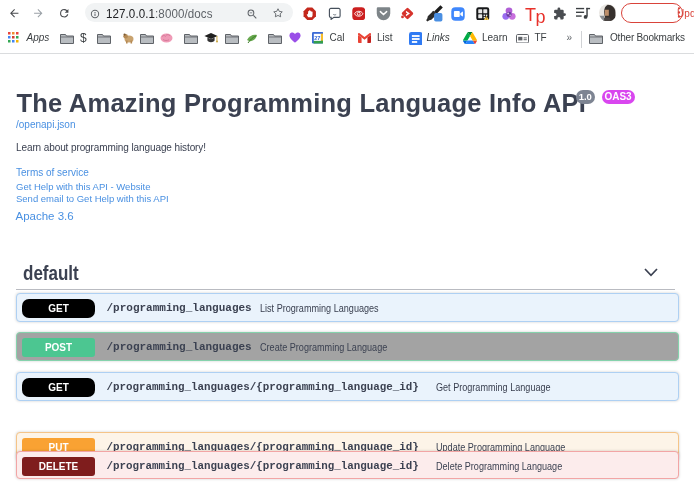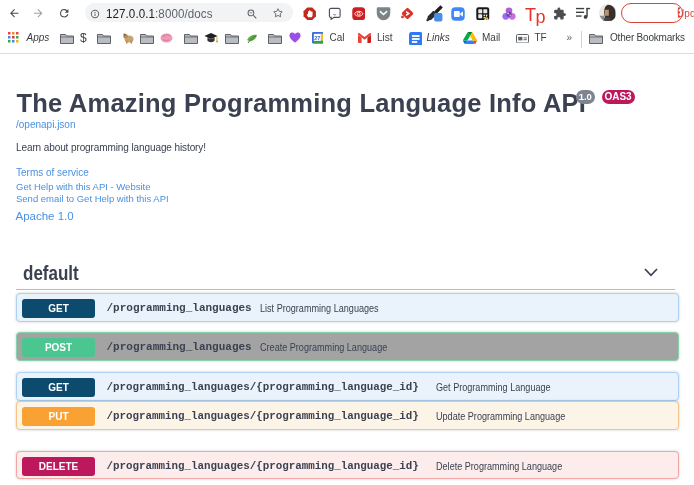--- a/index.html
+++ b/index.html
@@ -14,31 +14,31 @@
   #updatebtn { position:absolute; left:621px; top:3px; width:62px; height:19.5px; border:1.2px solid #d9433a; border-radius:10.5px; background:#fff; }
   #updatetext { position:absolute; left:633px; top:3.5px; height:19px; line-height:19px; font-size:10px; color:#d9433a; font-weight:400; letter-spacing:0.1px;margin-left:44px;}
   
   #bookbar { position:absolute; left:0; top:26px; width:694px; height:28px; background:#fff; border-bottom:1px solid #dadcde; }
   .bktext { position:absolute; top:31.5px; height:12px; line-height:12px; font-size:10px; color:#3c4043; white-space:nowrap; }
   
   .link { color:#4990e2;text-align:right; }
   #h1 { position:absolute; left:16.5px; top:89px; font-size:25.5px; font-weight:bold; color:#3b4151; white-space:nowrap; letter-spacing:0.22px;}
   .badge { position:absolute; top:89.5px; height:14px; border-radius:10px; color:#fff; font-weight:bold; text-align:center; }
   #vbadge { left:575.5px; width:19.5px; background:#7d8492; font-size:9.5px; line-height:14.5px; }
-  #oasbadge { left:601.5px; width:33px; background:#be185d; font-size:10px; line-height:14.5px; }
+  #oasbadge { left:601.5px; width:33px; background:#d946ef; font-size:10px; line-height:14.5px; }
   .row { position:absolute; left:15.5px; width:663px; height:28.8px; border-radius:4px; border:1px solid; box-shadow:0 0 3px rgba(0,0,0,.19); }
   .get  { background:#eaf3fc; border-color:#aed0f3; }
   .post { background:#a3a3a3; border-color:#85d2ac; }
   .put  { background:#fdf4e8; border-color:#f5c488; }
   .del  { background:#fcecec; border-color:#f2a5a5; }
   .mbtn { position:absolute; left:5.5px; top:5px; width:73px; height:19px; border-radius:3px; color:#fff; font-weight:bold; font-size:10px; text-align:center; line-height:19px;}
-  .bget { background:#0c4a6e; }
+  .bget { background:#000000;border-radius:7px; }
   .bpost{ background:#4cc691; }
   .bput { background:#f9a233; }
-  .bdel { background:#be185d; }
+  .bdel { background:#7f1d1d; }
   .path { position:absolute; left:90px; top:0; height:17px; line-height:28.5px; font-family:"Liberation Mono",monospace; font-weight:bold; font-size:11px; color:#3b4151; }
   .desc { position:absolute; top:0; height:28.5px; line-height:28.5px; font-size:10.5px; color:#3b4151; transform:scaleX(0.865); transform-origin:left; white-space:nowrap;}
 </style>
 </head>
 <body>
 <div id="page">
 
   <div id="toolbar">
     <svg class="abs" style="left:7.5px;top:7px" width="12.5" height="12.5" viewBox="0 0 24 24">
         <path fill="#47494d" d="M20 11H7.8l5.6-5.6L12 4l-8 8 8 8 1.4-1.4L7.8 13H20v-2z"></path>
@@ -241,21 +241,21 @@
     </svg>
   <div class="bktext" style="left:426.5px;font-style:italic;">Links</div>
   <svg class="abs" style="left:463px;top:31.5px" width="14" height="12.5" viewBox="0 0 87 78">
       <path fill="#0066da" d="M6.6 66.85 10.45 73.5a8.8 8.8 0 0 0 3.2 3.2L27.5 53H0c0 1.55.4 3.1 1.2 4.5z"></path>
       <path fill="#00ac47" d="M43.65 25 29.9 1.2a8.8 8.8 0 0 0-3.2 3.2L1.2 48.5A8.85 8.85 0 0 0 0 53h27.5z"></path>
       <path fill="#ea4335" d="M73.55 76.7a8.8 8.8 0 0 0 3.2-3.2l1.6-2.75 7.65-13.25c.8-1.4 1.2-2.95 1.2-4.5H59.8l5.85 11.5z"></path>
       <path fill="#00832d" d="m43.65 25 13.75-23.8c-1.35-.8-2.9-1.2-4.5-1.2H34.4c-1.6 0-3.15.45-4.5 1.2z"></path>
       <path fill="#2684fc" d="M59.8 53H27.5L13.75 76.7c1.35.8 2.9 1.2 4.5 1.2h50.8c1.6 0 3.15-.45 4.5-1.2z"></path>
       <path fill="#ffba00" d="m73.4 26.5-12.7-22a8.8 8.8 0 0 0-3.2-3.2L43.65 25 59.8 53h27.45c0-1.55-.4-3.1-1.2-4.5z"></path>
     </svg>
-  <div class="bktext" style="left:482px;">Mail</div>
+  <div class="bktext" style="left:482px;">Learn</div>
   <svg class="abs" style="left:515.5px;top:33.5px" width="13" height="9.5" viewBox="0 0 13 9.5">
       <rect x="0.5" y="0.5" width="12" height="8.5" rx="1.2" fill="#fff" stroke="#5f6368" stroke-width="1"></rect>
       <rect x="2.2" y="2.8" width="4.2" height="3.6" fill="#5f6368"></rect>
       <rect x="7.6" y="3.4" width="3.2" height="1" fill="#5f6368"></rect>
       <rect x="7.6" y="5.2" width="3.2" height="1" fill="#5f6368"></rect>
     </svg>
   <div class="bktext" style="left:534.5px;">TF</div>
   <div class="bktext" style="left:566.5px;color:#5f6368;">»</div>
   <div class="abs" style="left:580.5px;top:30.5px;width:1px;height:17px;background:#d0d2d5;"></div>
   <svg class="abs folder" style="left:589px;top:33px" width="14" height="11" viewBox="0 0 14 11">
@@ -265,21 +265,21 @@
   <div class="bktext" style="left:610px;letter-spacing:-0.2px;">Other Bookmarks</div>
 
   <div id="h1">The Amazing Programming Language Info API</div>
   <div class="badge" id="vbadge">1.0</div>
   <div class="badge" id="oasbadge">OAS3</div>
   <div class="abs link" style="left:16px;top:118.5px;font-size:10px;">/openapi.json</div>
   <div class="abs" style="left:16px;top:141.5px;font-size:10px;color:#3b4151;letter-spacing:-0.1px;text-align:right;">Learn about programming language history!</div>
   <div class="abs link" style="left:16px;top:167px;font-size:10px;">Terms of service</div>
   <div class="abs link" style="left:16px;top:181px;font-size:9.5px;">Get Help with this API - Website</div>
   <div class="abs link" style="left:16px;top:193.3px;font-size:9.5px;">Send email to Get Help with this API</div>
-  <div class="abs link" style="left:15.5px;top:210px;font-size:11.5px;">Apache 1.0</div>
+  <div class="abs link" style="left:15.5px;top:210px;font-size:11.5px;">Apache 3.6</div>
 
   <div class="abs" style="left:23px;top:261.5px;font-size:20px;font-weight:bold;color:#3b4151;transform:scaleX(0.85);transform-origin:left;">default</div>
   <svg class="abs" style="left:644px;top:267.5px" width="14" height="9" viewBox="0 0 14 9">
       <polyline points="1,1 7,7.3 13,1" fill="none" stroke="#3b4151" stroke-width="1.7"></polyline>
     </svg>
   <div class="abs" style="left:16px;top:289px;width:659px;height:1px;background:#b9bbc1;"></div>
 
   <div class="row get" style="top:293px;">
     <div class="mbtn bget">GET</div>
     <div class="path">/programming_languages</div>
@@ -288,21 +288,21 @@
   <div class="row post" style="top:332.4px;">
     <div class="mbtn bpost">POST</div>
     <div class="path">/programming_languages</div>
     <div class="desc" style="left:243.5px;">Create Programming Language</div>
   </div>
   <div class="row get" style="top:371.8px;">
     <div class="mbtn bget">GET</div>
     <div class="path" style="font-size:10.85px;">/programming_languages/{programming_language_id}</div>
     <div class="desc" style="left:419px;">Get Programming Language</div>
   </div>
-  <div class="row put" style="top:401px;padding-left:42px;">
+  <div class="row put" style="top:432px;padding-left:42px;">
     <div class="mbtn bput">PUT</div>
     <div class="path" style="font-size:10.85px;">/programming_languages/{programming_language_id}</div>
     <div class="desc" style="left:419px;">Update Programming Language</div>
   </div>
   <div class="row del" style="top:450.6px;">
     <div class="mbtn bdel">DELETE</div>
     <div class="path" style="font-size:10.85px;">/programming_languages/{programming_language_id}</div>
     <div class="desc" style="left:419px;">Delete Programming Language</div>
   </div>
 </div>

